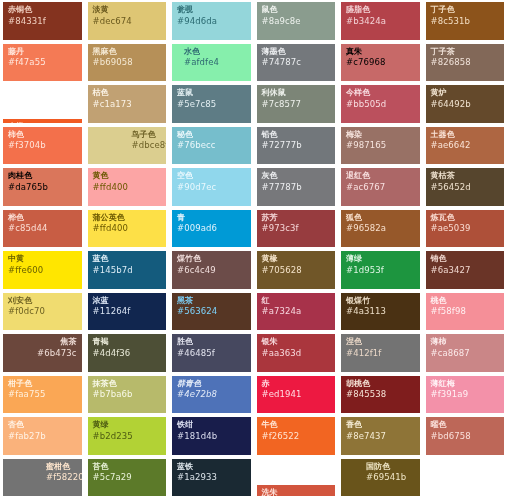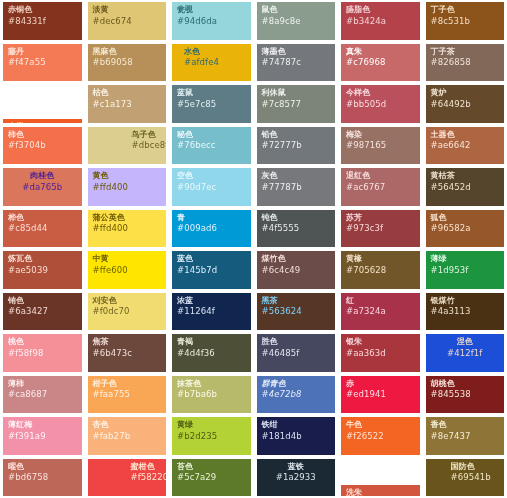--- a/index.html
+++ b/index.html
@@ -73,29 +73,29 @@
       <span class="hex">#8c531b</span>
     </div>
     <div class="swatch" style="background: rgb(244, 122, 85); color: rgb(255, 230, 220);">
       <span class="name">藤丹</span>
       <span class="hex">#f47a55</span>
     </div>
     <div class="swatch" style="background: rgb(182, 144, 88); color: rgb(244, 232, 210);">
       <span class="name">黑麻色</span>
       <span class="hex">#b69058</span>
     </div>
-    <div class="swatch" style="background: #eab308; color: rgb(47, 106, 114); padding-left: 12px;">
+    <div class="swatch" style="background: #86efac; color: rgb(47, 106, 114); padding-left: 12px;">
       <span class="name">水色</span>
       <span class="hex">#afdfe4</span>
     </div>
     <div class="swatch" style="background: rgb(116, 120, 124); color: rgb(236, 238, 240);">
       <span class="name">薄墨色</span>
       <span class="hex">#74787c</span>
     </div>
-    <div class="swatch" style="background: rgb(199, 105, 104); color: #ffffff;">
+    <div class="swatch" style="background: rgb(199, 105, 104); color: #000000;">
       <span class="name">真朱</span>
       <span class="hex">#c76968</span>
     </div>
     <div class="swatch" style="background: rgb(130, 104, 88); color: rgb(240, 226, 217);">
       <span class="name">丁子茶</span>
       <span class="hex">#826858</span>
     </div>
     <div class="swatch" style="background: rgb(241, 90, 34); color: rgb(255, 224, 208); margin-top: 36px;">
       <span class="name">赤橙</span>
       <span class="hex">#f15a22</span>
@@ -137,25 +137,25 @@
       <span class="hex">#72777b</span>
     </div>
     <div class="swatch" style="background: rgb(152, 113, 101); color: rgb(246, 228, 222);">
       <span class="name">梅染</span>
       <span class="hex">#987165</span>
     </div>
     <div class="swatch" style="background: rgb(174, 102, 66); color: rgb(250, 227, 214);">
       <span class="name">土器色</span>
       <span class="hex">#ae6642</span>
     </div>
-    <div class="swatch" style="background: rgb(218, 118, 91); color: #4c1d95; text-align: center;">
+    <div class="swatch" style="background: rgb(218, 118, 91); color: #000000;">
       <span class="name">肉桂色</span>
       <span class="hex">#da765b</span>
     </div>
-    <div class="swatch" style="background: #c4b5fd; color: rgb(107, 88, 0);">
+    <div class="swatch" style="background: #fca5a5; color: rgb(107, 88, 0);">
       <span class="name">黄色</span>
       <span class="hex">#ffd400</span>
     </div>
     <div class="swatch" style="background: rgb(144, 215, 236); color: rgb(233, 248, 253);">
       <span class="name">空色</span>
       <span class="hex">#90d7ec</span>
     </div>
     <div class="swatch" style="background: rgb(119, 120, 123); color: rgb(238, 239, 241);">
       <span class="name">灰色</span>
       <span class="hex">#77787b</span>
@@ -173,24 +173,20 @@
       <span class="hex">#c85d44</span>
     </div>
     <div class="swatch" style="background: #fde047; color: rgb(107, 88, 0);">
       <span class="name">蒲公英色</span>
       <span class="hex">#ffd400</span>
     </div>
     <div class="swatch" style="background: rgb(0, 154, 214); color: rgb(223, 242, 252);">
       <span class="name">青</span>
       <span class="hex">#009ad6</span>
     </div>
-    <div class="swatch" style="background: rgb(79, 85, 85); color: rgb(231, 234, 234);">
-      <span class="name">钝色</span>
-      <span class="hex">#4f5555</span>
-    </div>
     <div class="swatch" style="background: rgb(151, 60, 63); color: rgb(246, 216, 217);">
       <span class="name">苏芳</span>
       <span class="hex">#973c3f</span>
     </div>
     <div class="swatch" style="background: rgb(150, 88, 42); color: rgb(248, 224, 205);">
       <span class="name">狐色</span>
       <span class="hex">#96582a</span>
     </div>
     <div class="swatch" style="background: rgb(174, 80, 57); color: rgb(250, 220, 210);">
       <span class="name">炼瓦色</span>
@@ -237,37 +233,37 @@
       <span class="hex">#a7324a</span>
     </div>
     <div class="swatch" style="background: rgb(74, 49, 19); color: rgb(236, 221, 198);">
       <span class="name">银煤竹</span>
       <span class="hex">#4a3113</span>
     </div>
     <div class="swatch" style="background: rgb(245, 143, 152); color: rgb(255, 240, 241);">
       <span class="name">桃色</span>
       <span class="hex">#f58f98</span>
     </div>
-    <div class="swatch" style="background: rgb(107, 71, 60); color: rgb(241, 223, 217);">
+    <div class="swatch" style="background: rgb(107, 71, 60); color: rgb(241, 223, 217); text-align: right;">
       <span class="name">焦茶</span>
       <span class="hex">#6b473c</span>
     </div>
     <div class="swatch" style="background: rgb(77, 79, 54); color: rgb(233, 234, 216);">
       <span class="name">青褐</span>
       <span class="hex">#4d4f36</span>
     </div>
     <div class="swatch" style="background: rgb(70, 72, 95); color: rgb(226, 227, 238);">
       <span class="name">胜色</span>
       <span class="hex">#46485f</span>
     </div>
     <div class="swatch" style="background: rgb(170, 54, 61); color: rgb(247, 217, 220);">
       <span class="name">银朱</span>
       <span class="hex">#aa363d</span>
     </div>
-    <div class="swatch" style="background: #1d4ed8; color: rgb(234, 216, 200); text-align: center;">
+    <div class="swatch" style="background: #737373; color: rgb(234, 216, 200);">
       <span class="name">涅色</span>
       <span class="hex">#412f1f</span>
     </div>
     <div class="swatch" style="background: rgb(202, 134, 135); color: rgb(251, 233, 233);">
       <span class="name">薄柿</span>
       <span class="hex">#ca8687</span>
     </div>
     <div class="swatch" style="background: rgb(250, 167, 85); color: rgb(255, 240, 221);">
       <span class="name">柑子色</span>
       <span class="hex">#faa755</span>
@@ -309,29 +305,29 @@
       <span class="hex">#f26522</span>
     </div>
     <div class="swatch" style="background: rgb(142, 116, 55); color: rgb(245, 236, 212);">
       <span class="name">香色</span>
       <span class="hex">#8e7437</span>
     </div>
     <div class="swatch" style="background: rgb(189, 103, 88); color: rgb(250, 224, 219);">
       <span class="name">曜色</span>
       <span class="hex">#bd6758</span>
     </div>
-    <div class="swatch" style="background: #ef4444; color: rgb(255, 231, 207); padding-left: 43px;">
+    <div class="swatch" style="background: #737373; color: rgb(255, 231, 207); padding-left: 43px;">
       <span class="name">蜜柑色</span>
       <span class="hex">#f58220</span>
     </div>
     <div class="swatch" style="background: rgb(92, 122, 41); color: rgb(232, 242, 216);">
       <span class="name">苔色</span>
       <span class="hex">#5c7a29</span>
     </div>
-    <div class="swatch" style="background: rgb(26, 41, 51); color: rgb(219, 227, 233); text-align: center;">
+    <div class="swatch" style="background: rgb(26, 41, 51); color: rgb(219, 227, 233);">
       <span class="name">蓝铁</span>
       <span class="hex">#1a2933</span>
     </div>
     <div class="swatch" style="background: rgb(210, 85, 61); color: rgb(253, 224, 216); margin-top: 28px;">
       <span class="name">洗朱</span>
       <span class="hex">#d2553d</span>
     </div>
     <div class="swatch" style="background: rgb(105, 84, 27); color: rgb(240, 230, 198); padding-left: 25px;">
       <span class="name">国防色</span>
       <span class="hex">#69541b</span>

